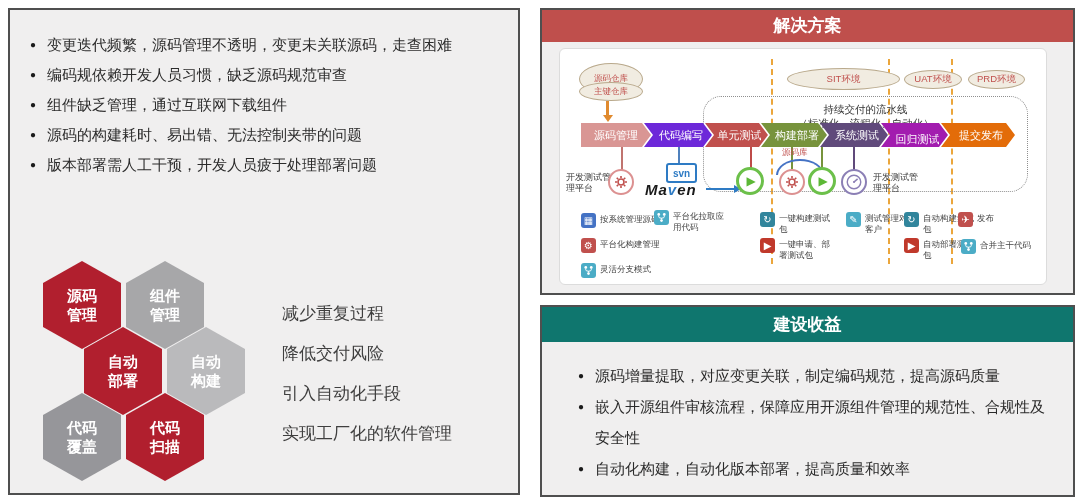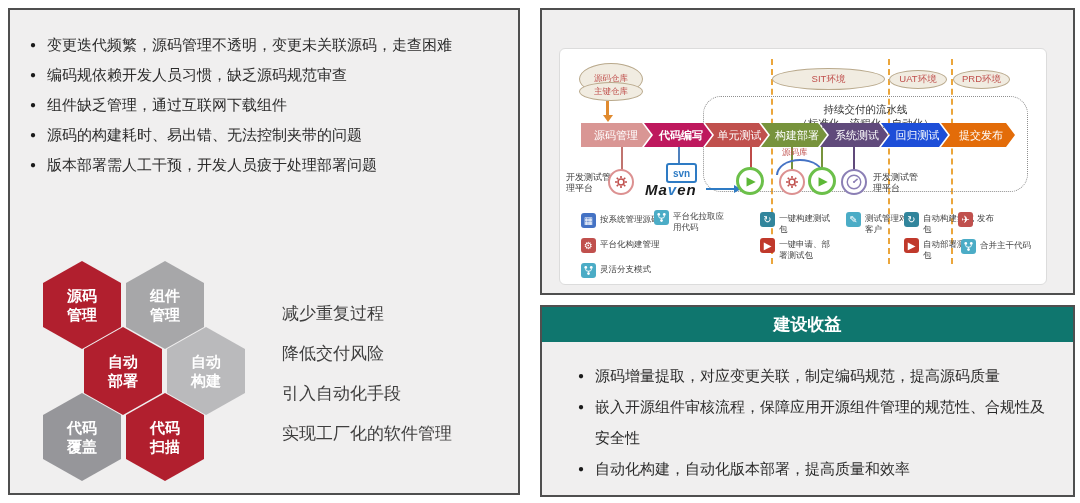--- a/index.html
+++ b/index.html
@@ -18,21 +18,21 @@
 
   .hex { position:absolute; width:78px; height:88px; clip-path:polygon(50% 0%,100% 25%,100% 75%,50% 100%,0% 75%,0% 25%); color:#fff; font-weight:bold; font-size:15px; line-height:19px; text-align:center; display:flex; flex-direction:column; justify-content:center; }
   .goals { position:absolute; left:272px; top:284px; font-size:17px; line-height:40px; color:#3F3F3F; }
 
   
   .solution-panel { left:540px; top:8px; width:535px; height:287px; }
   .solution-panel .panel-header { height:32px; line-height:32px; }
   .diagram { position:absolute; left:17px; top:38px; width:488px; height:237px; background:#fff; border:1px solid #DCDCDC; border-radius:6px; }
   .ellipse { position:absolute; background:#F1ECE1; border:1px solid #B9A98C; border-radius:50%; color:#C0504D; text-align:center; display:flex; align-items:center; justify-content:center; }
   .repo-ellipse { font-size:8.5px; }
-  .env-ellipse { font-size:9.5px; }
+  .env-ellipse { font-size:9.5px;margin-left:15px; }
   .vdash { position:absolute; width:0; border-left:2px dashed #EBA63C; top:10px; height:205px; }
   .flow-banner { position:absolute; left:143px; top:47px; width:325px; height:96px; border:1.5px dotted #8F8F8F; border-radius:18px; text-align:center; font-size:10.5px; color:#333; padding-top:5px; line-height:14px; }
   .stage { position:absolute; top:74px; height:24px; display:flex; align-items:center; justify-content:center; color:#fff; font-size:11px; clip-path:polygon(0 0, calc(100% - 9px) 0, 100% 50%, calc(100% - 9px) 100%, 0 100%, 9px 50%); padding-left:6px; }
   .stage.first { clip-path:polygon(0 0, calc(100% - 9px) 0, 100% 50%, calc(100% - 9px) 100%, 0 100%); padding-left:0; }
   .conn { position:absolute; width:2px; }
   .circle-icon { position:absolute; border-radius:50%; background:#fff; display:flex; align-items:center; justify-content:center; }
   .gear-circle { width:26px; height:26px; border:2px solid #DC9191; }
   .play-circle { width:28px; height:28px; border:3px solid #6CC04A; color:#5CB836; font-size:12px; padding-left:2px; }
   .gauge-circle { width:26px; height:26px; border:2px solid #8B7FB5; }
   .small-label { position:absolute; font-size:9px; line-height:11px; color:#3A3A3A; }
@@ -96,20 +96,21 @@
 
     <div class="goals">
       <div>减少重复过程</div>
       <div>降低交付风险</div>
       <div>引入自动化手段</div>
       <div>实现工厂化的软件管理</div>
     </div>
   </section>
 
   <section class="panel solution-panel">
+    <div class="panel-header" style="background-color: rgb(191, 79, 76);">解决方案</div>
     <div class="diagram">
 
       <div class="vdash" style="left:211px;"></div>
       <div class="vdash" style="left:328px;"></div>
       <div class="vdash" style="left:391px;"></div>
 
       <div class="ellipse repo-ellipse" style="left:19px; top:14px; width:64px; height:32px;">源码仓库</div>
       <div class="ellipse repo-ellipse" style="left:19px; top:33px; width:64px; height:19px;">主键仓库</div>
       <div class="arrow-down"></div>
 
@@ -118,33 +119,33 @@
       <div class="ellipse env-ellipse" style="left:393px; top:21px; width:57px; height:19px;">PRD环境</div>
 
       <div class="flow-banner">
         <div>持续交付的流水线</div>
         <div>（标准化、流程化、自动化）</div>
       </div>
 
       <div class="stage first" style="left: 21px; width: 70px; background-color: rgb(217, 150, 148);">
           <span>源码管理</span>
         </div>
-      <div class="stage" style="left: 84px; width: 68px; background-color: #be185d; font-weight: bold;">
+      <div class="stage" style="left: 84px; width: 68px; background-color: #6d28d9;">
           <span>代码编写</span>
         </div>
       <div class="stage" style="left: 145px; width: 63px; background-color: rgb(192, 80, 77);">
           <span>单元测试</span>
         </div>
       <div class="stage" style="left: 201px; width: 66px; background-color: rgb(119, 147, 60);">
           <span>构建部署</span>
         </div>
       <div class="stage" style="left: 260px; width: 68px; background-color: rgb(96, 74, 123);">
           <span>系统测试</span>
         </div>
-      <div class="stage" style="left: 321px; width: 67px; background-color: #1d4ed8;">
+      <div class="stage" style="left: 321px; width: 67px; background-color: #a21caf; align-items: flex-end;">
           <span>回归测试</span>
         </div>
       <div class="stage" style="left: 381px; width: 74px; background-color: rgb(227, 108, 9);">
           <span>提交发布</span>
         </div>
 
       <div class="conn" style="left:61px; top:98px; height:23px; background:#C0746F;"></div>
       <div class="conn" style="left:118px; top:98px; height:16px; background:#4F81BD;"></div>
       <div class="conn" style="left:190px; top:98px; height:22px; background:#BE4B48;"></div>
       <div class="conn" style="left:231px; top:98px; height:22px; background:#77933C;"></div>

